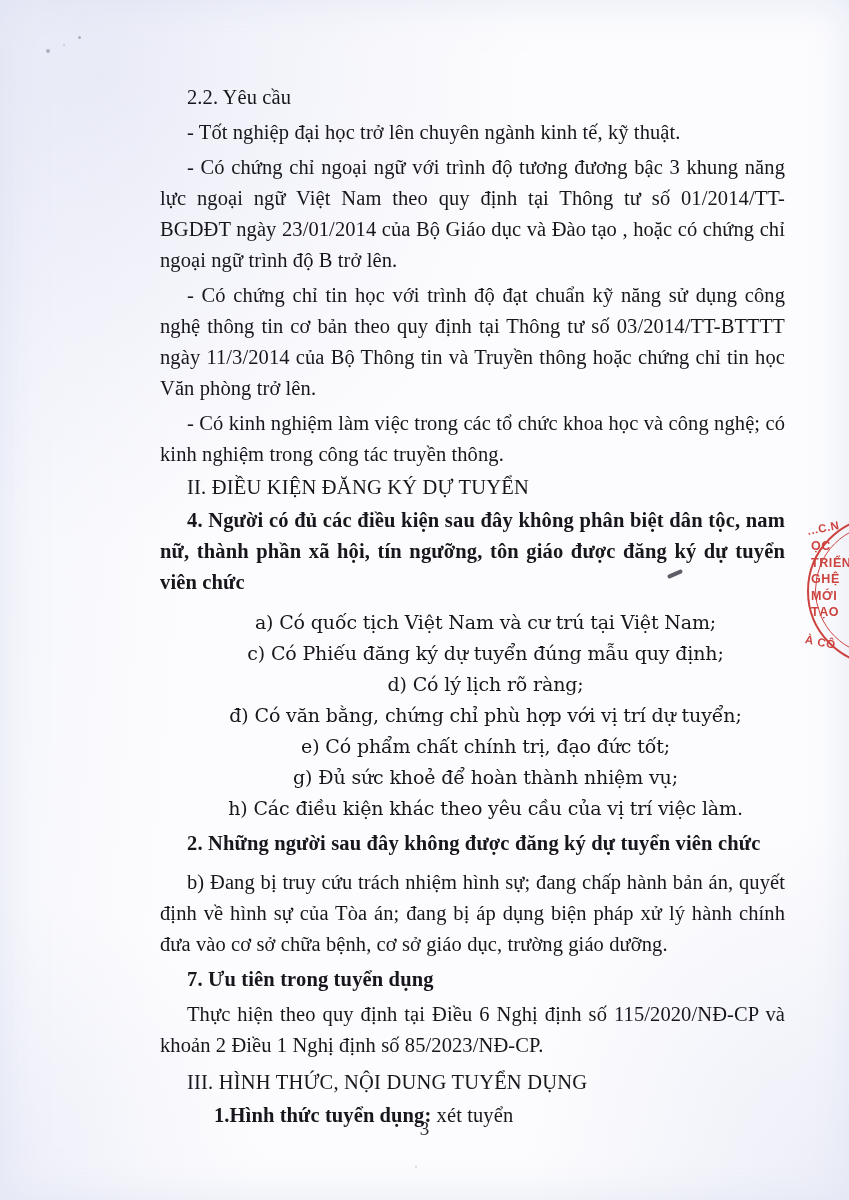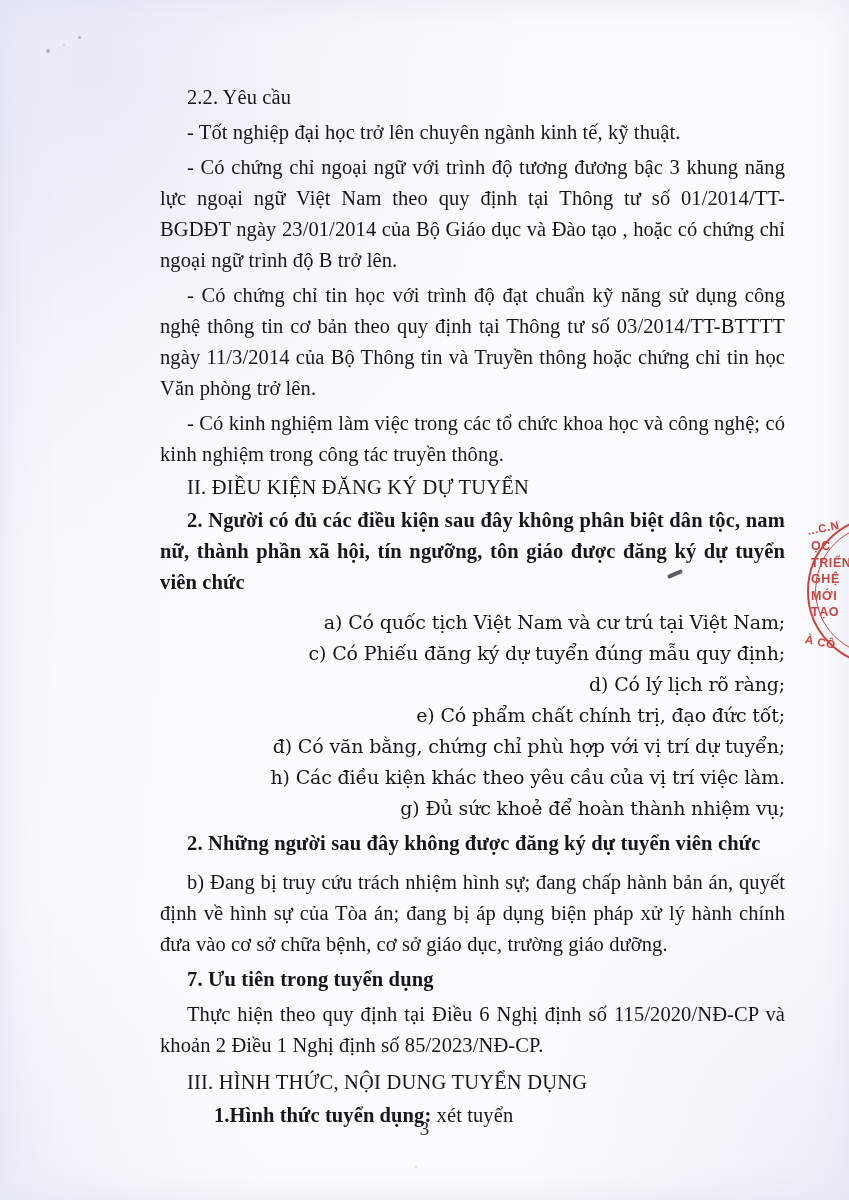--- a/index.html
+++ b/index.html
@@ -80,21 +80,21 @@
     letter-spacing: .2px;
   }
 
   
   .p.item {
     text-indent: 26px;
     font-family: "DejaVu Serif", "Liberation Serif", serif;
     font-size: 19px;
     line-height: 31px;
     letter-spacing: -0.15px;
-    text-align: right;
+    text-align: center;
   }
 
   .gap-sm { height: 4px; }
   .gap-md { height: 9px; }
 
   .num-lead {
     display: inline-block;
     min-width: 26px;
   }
 
@@ -204,31 +204,31 @@
     <p class="p">- Có chứng chỉ ngoại ngữ với trình độ tương đương bậc 3 khung năng lực ngoại ngữ Việt Nam theo quy định tại Thông tư số 01/2014/TT-BGDĐT ngày 23/01/2014 của Bộ Giáo dục và Đào tạo , hoặc có chứng chỉ ngoại ngữ trình độ B trở lên.</p>
     <div class="gap-sm"></div>
 
     <p class="p">- Có chứng chỉ tin học với trình độ đạt chuẩn kỹ năng sử dụng công nghệ thông tin cơ bản theo quy định tại Thông tư số 03/2014/TT-BTTTT ngày 11/3/2014 của Bộ Thông tin và Truyền thông hoặc chứng chỉ tin học Văn phòng trở lên.</p>
     <div class="gap-sm"></div>
 
     <p class="p">- Có kinh nghiệm làm việc trong các tổ chức khoa học và công nghệ; có kinh nghiệm trong công tác truyền thông.</p>
 
     <p class="p head noj" style="margin-top:2px">II. ĐIỀU KIỆN ĐĂNG KÝ DỰ TUYỂN</p>
 
-    <p class="p bold" style="margin-top:2px">2. Người có đủ các điều kiện sau đây không phân biệt dân tộc, nam nữ, thành phần xã hội, tín ngưỡng, tôn giáo được đăng ký dự tuyển viên chức</p>
+    <p class="p bold" style="margin-top:2px">4. Người có đủ các điều kiện sau đây không phân biệt dân tộc, nam nữ, thành phần xã hội, tín ngưỡng, tôn giáo được đăng ký dự tuyển viên chức</p>
 
     <div class="gap-md"></div>
 
     <p class="p item">a) Có quốc tịch Việt Nam và cư trú tại Việt Nam;</p>
     <p class="p item">c) Có Phiếu đăng ký dự tuyển đúng mẫu quy định;</p>
     <p class="p item">d) Có lý lịch rõ ràng;</p>
+    <p class="p item">đ) Có văn bằng, chứng chỉ phù hợp với vị trí dự tuyển;</p>
     <p class="p item">e) Có phẩm chất chính trị, đạo đức tốt;</p>
-    <p class="p item">đ) Có văn bằng, chứng chỉ phù hợp với vị trí dự tuyển;</p>
+    <p class="p item">g) Đủ sức khoẻ để hoàn thành nhiệm vụ;</p>
     <p class="p item">h) Các điều kiện khác theo yêu cầu của vị trí việc làm.</p>
-    <p class="p item">g) Đủ sức khoẻ để hoàn thành nhiệm vụ;</p>
 
     <div class="gap-sm"></div>
     <p class="p bold noj">2. Những người sau đây không được đăng ký dự tuyển viên chức</p>
     <div class="gap-sm"></div>
 
     <div class="gap-sm"></div>
     <p class="p">b) Đang bị truy cứu trách nhiệm hình sự; đang chấp hành bản án, quyết định về hình sự của Tòa án; đang bị áp dụng biện pháp xử lý hành chính đưa vào cơ sở chữa bệnh, cơ sở giáo dục, trường giáo dưỡng.</p>
 
     <div class="gap-sm"></div>
     <p class="p bold noj">7. Ưu tiên trong tuyển dụng</p>

